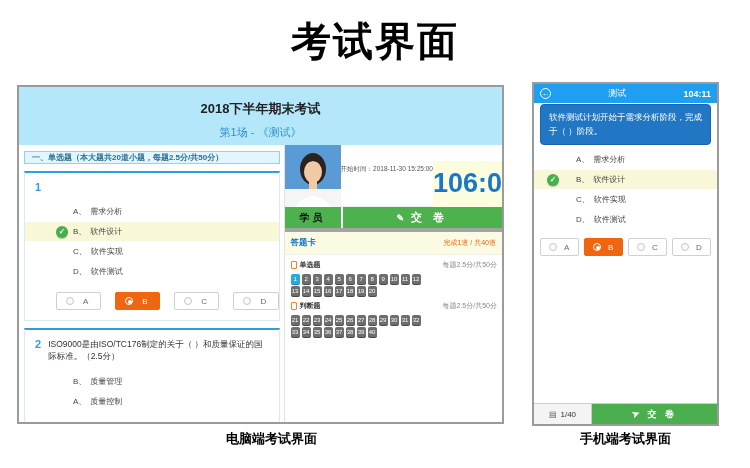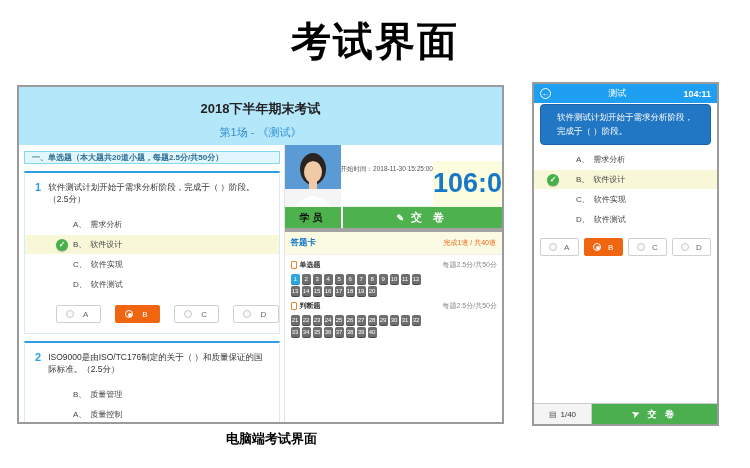--- a/index.html
+++ b/index.html
@@ -84,21 +84,21 @@
   .mobile-panel { position:absolute; left:532px; top:82px; width:187px; height:344px;
     border:2px solid #9b9b9b; background:#fff; display:flex; flex-direction:column; }
   .m-header { height:19px; background:#1E9FF2; color:#fff; display:flex;
     align-items:center; padding:0 6px; flex:0 0 auto; }
   .back-icon { width:11px; height:11px; border:1px solid #fff; border-radius:50%;
     font-size:8px; line-height:9px; text-align:center; cursor:pointer; flex:0 0 auto; }
   .m-title { flex:1; text-align:center; font-size:9px; }
   .m-timer { font-size:9px; font-weight:bold; }
   .m-meta { font-size:8px; color:#333; padding:6px 7px 4px; }
   .m-question { margin:1px 6px 0; background:#2277C4; border:1px solid #1B63A8;
-    border-radius:4px; color:#fff; font-size:8.5px; line-height:1.6; padding:6px 16px; }
+    border-radius:4px; color:#fff; font-size:8.5px; line-height:1.6; padding:6px 8px; }
   .m-options { margin-top:4px; }
   .m-options .q-opt { padding-left:42px; }
   .m-options .check { left:13px; }
   .m-answers { display:flex; gap:5px; padding:8px 6px 0; }
   .m-answers .ans-btn { flex:1; width:auto; padding-left:8px; gap:7px; }
   .m-spacer { flex:1; }
   .m-footer { display:flex; height:21px; border-top:1px solid #ccc; flex:0 0 auto; }
   .m-progress { width:58px; background:#F4F4F4; border-right:1px solid #ccc;
     display:flex; align-items:center; justify-content:center; gap:4px;
     font-size:8px; color:#333; cursor:pointer; }
@@ -127,21 +127,20 @@
       <div class="exam-subtitle">第1场 - 《测试》</div>
     </div>
 
     <div class="exam-body">
       <div class="questions-col">
         <div class="section-header">一、单选题（本大题共20道小题，每题2.5分/共50分）</div>
         <div id="desktop-questions">
             <div class="question">
               <div class="q-title">
                 <span class="q-num">1</span>
-                <span class="q-text">软件测试计划开始于需求分析阶段，完成于（ ）阶段。（2.5分）</span>
               </div>
               <div class="q-options">
                 <div class="q-opt"><span class="opt-label">A、</span><span class="opt-text">需求分析</span></div>
                 <div class="q-opt selected"><span class="check">✓</span><span class="opt-label">B、</span><span class="opt-text">软件设计</span></div>
                 <div class="q-opt"><span class="opt-label">C、</span><span class="opt-text">软件实现</span></div>
                 <div class="q-opt"><span class="opt-label">D、</span><span class="opt-text">软件测试</span></div>
               </div>
               <div class="q-answers">
                 <div class="ans-btn">
                   <span class="radio"></span>
@@ -316,14 +315,15 @@
         <span>1/40</span>
       </div>
       <button class="m-submit">
         <span class="plane-icon">➤</span>
         <span>交 卷</span>
       </button>
     </div>
   </div>
 
   <div class="caption caption-desktop">电脑端考试界面</div>
+  <div class="caption caption-mobile">手机端考试界面</div>
 
 </div>
 
 </body></html>

